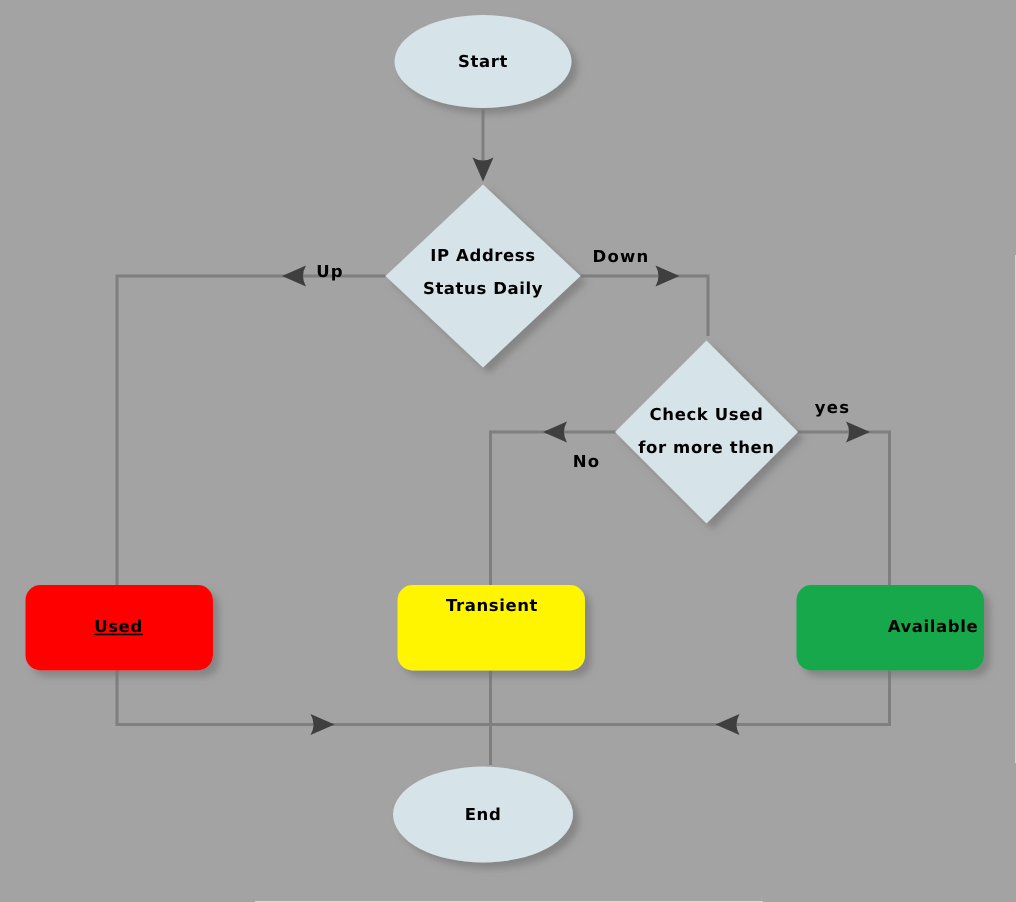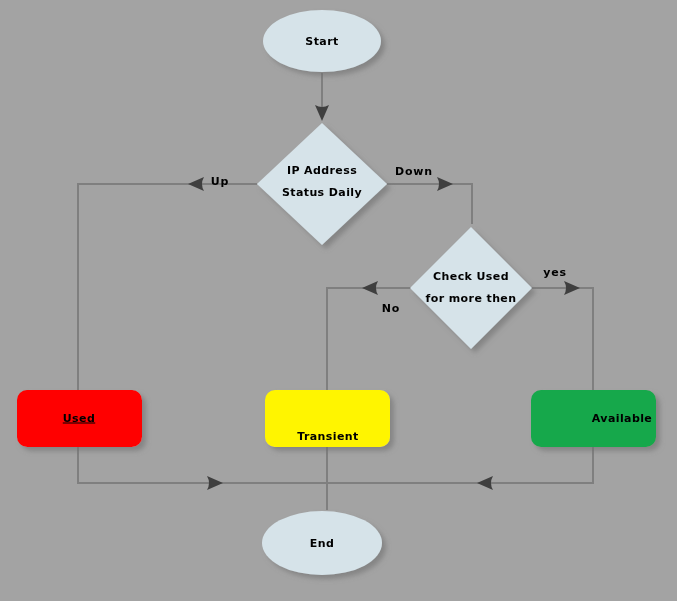--- a/index.html
+++ b/index.html
@@ -67,21 +67,21 @@
     <div>Status Daily</div>
   </div>
 
   <div class="lbl node-lbl" style="left:471px;top:288px;">
     <div>Check Used</div>
     <div>for more then</div>
   </div>
 
   <div class="lbl" style="left:79px;top:418px;text-decoration:underline;">Used</div>
 
-  <div class="lbl" style="left:328px;top:436px;">Transient</div>
+  <div class="lbl" style="left:328px;top:404px;">Transient</div>
 
   <div class="lbl" style="left:593px;top:418px;margin-left:29px;">Available</div>
 
   <div class="lbl" style="left:322px;top:543px;">End</div>
 
   <div class="lbl edge-lbl" style="left:220px;top:181px;text-align:center;">Up</div>
 
   <div class="lbl edge-lbl" style="left:414px;top:171px;">Down</div>
 
   <div class="lbl edge-lbl" style="left:391px;top:271px;margin-top:37px;">No</div>

